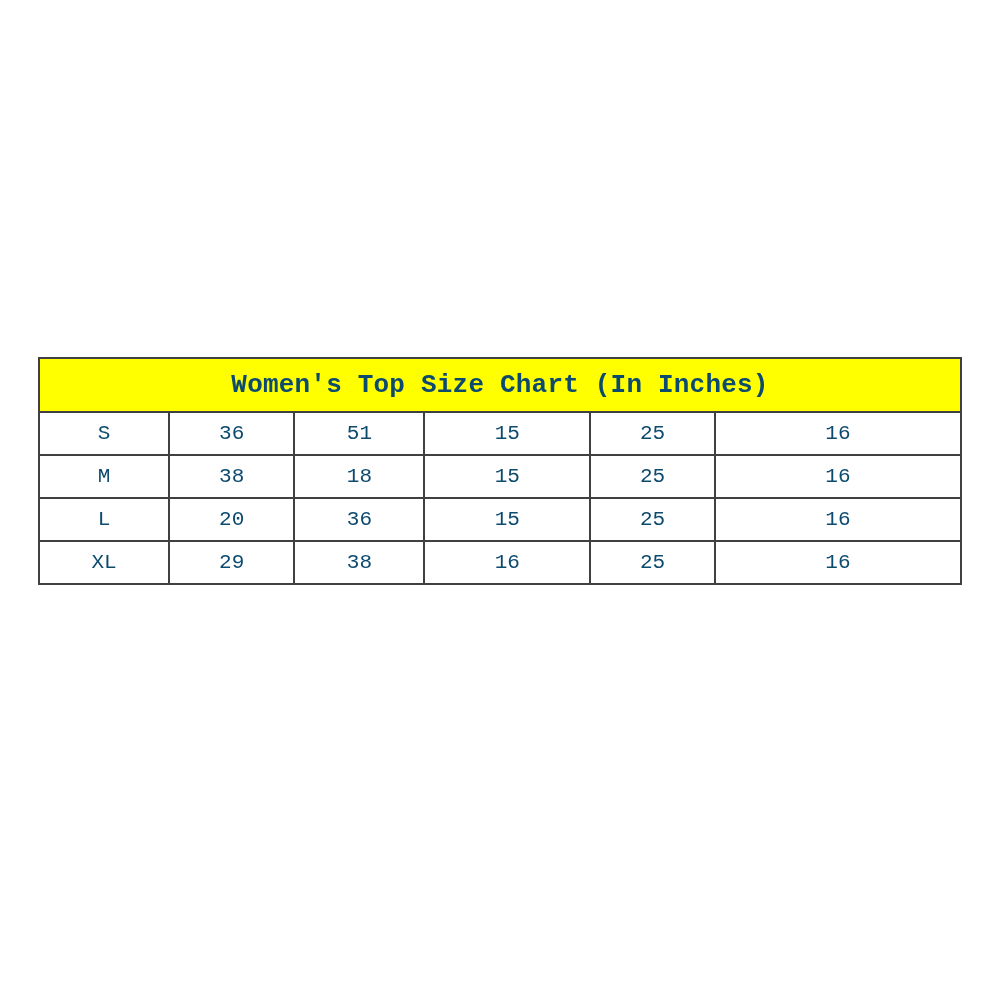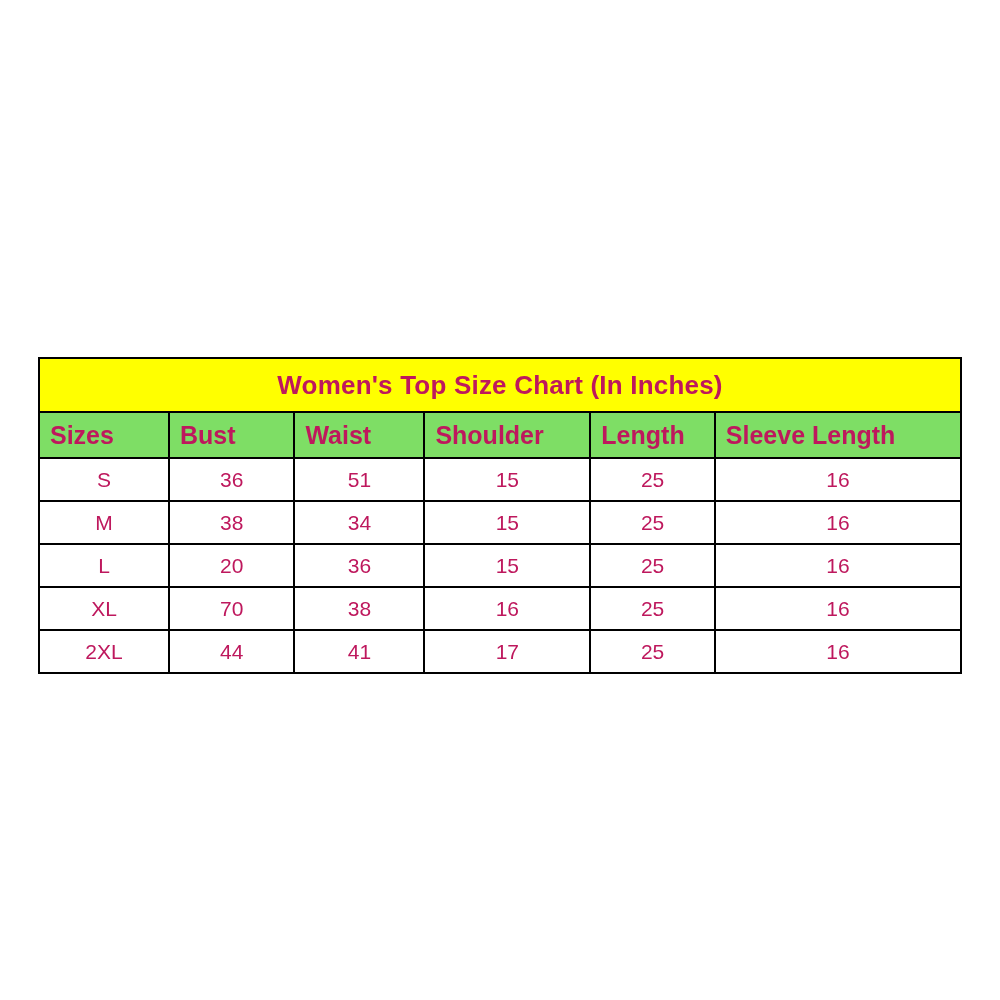--- a/index.html
+++ b/index.html
@@ -19,24 +19,25 @@
     top: 357px;
     width: 924px;
   }
   table.size-chart {
     border-collapse: collapse;
     width: 100%;
     table-layout: fixed;
   }
   table.size-chart td,
   table.size-chart th {
-    border: 2px solid #000000;
+    border: 2px solid #404040;
     text-align: center;
     vertical-align: middle;
-    color: #be185d;
+    color: #0c4a6e;
+    font-family: Liberation Mono, monospace;
   }
   tr.title-row td {
     background: #ffff00;
     font-size: 26px;
     font-weight: bold;
     height: 50px;
     letter-spacing: 0.2px;
   }
   tr.header-row th {
     background: #7ede65;
@@ -72,63 +73,47 @@
       <col class="c-bust">
       <col class="c-waist">
       <col class="c-shoulder">
       <col class="c-length">
       <col class="c-sleeve">
     </colgroup>
     <tbody>
       <tr class="title-row">
         <td colspan="6">Women's Top Size Chart (In Inches)</td>
       </tr>
-      <tr class="header-row">
-        <th class="left-align">Sizes</th>
-        <th class="left-align">Bust</th>
-        <th class="left-align">Waist</th>
-        <th class="left-align">Shoulder</th>
-        <th class="left-align">Length</th>
-        <th class="left-align">Sleeve Length</th>
-      </tr>
       <tr class="data-row">
         <td>S</td>
         <td>36</td>
         <td>51</td>
         <td>15</td>
         <td>25</td>
         <td>16</td>
       </tr>
       <tr class="data-row">
         <td>M</td>
         <td>38</td>
-        <td>34</td>
+        <td>18</td>
         <td>15</td>
         <td>25</td>
         <td>16</td>
       </tr>
       <tr class="data-row">
         <td>L</td>
         <td>20</td>
         <td>36</td>
         <td>15</td>
         <td>25</td>
         <td>16</td>
       </tr>
       <tr class="data-row">
         <td>XL</td>
-        <td>70</td>
+        <td>29</td>
         <td>38</td>
         <td>16</td>
-        <td>25</td>
-        <td>16</td>
-      </tr>
-      <tr class="data-row">
-        <td>2XL</td>
-        <td>44</td>
-        <td>41</td>
-        <td>17</td>
         <td>25</td>
         <td>16</td>
       </tr>
     </tbody>
   </table>
 </div>
 
 </body></html>

